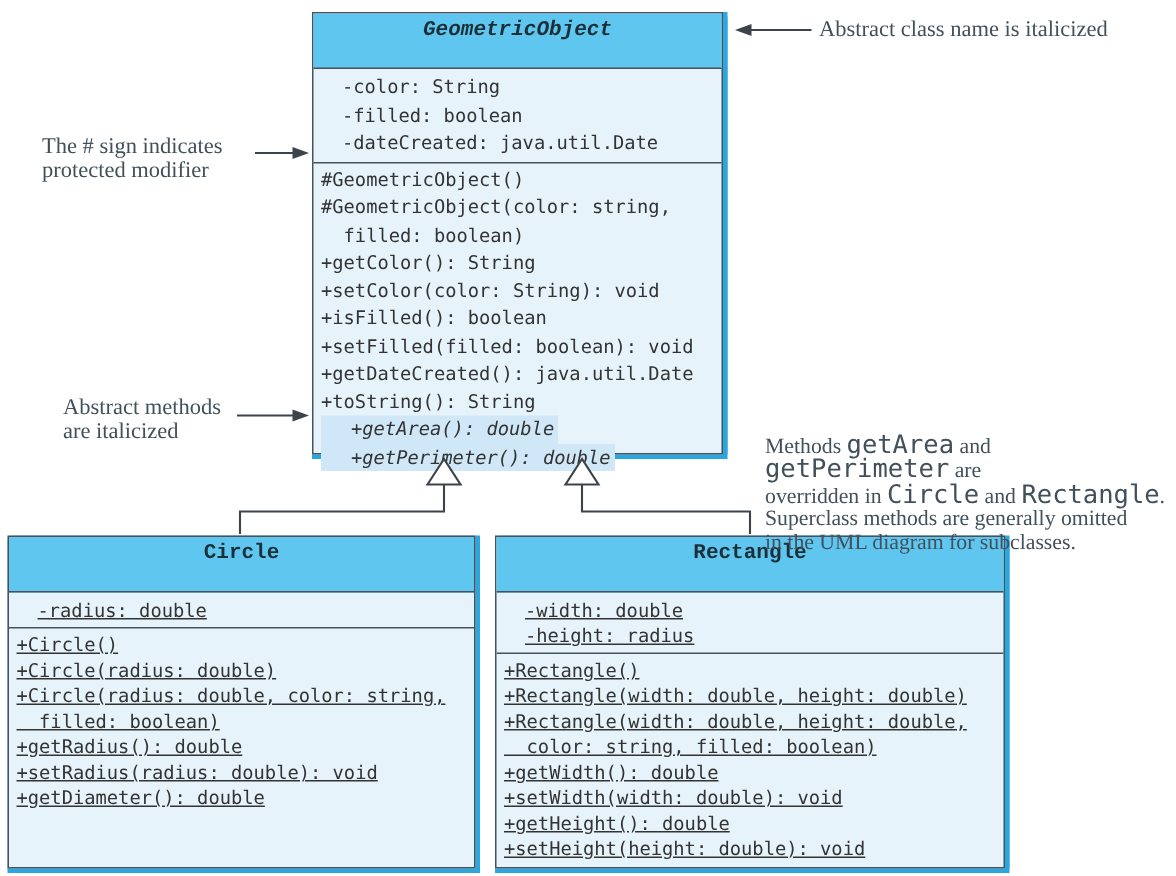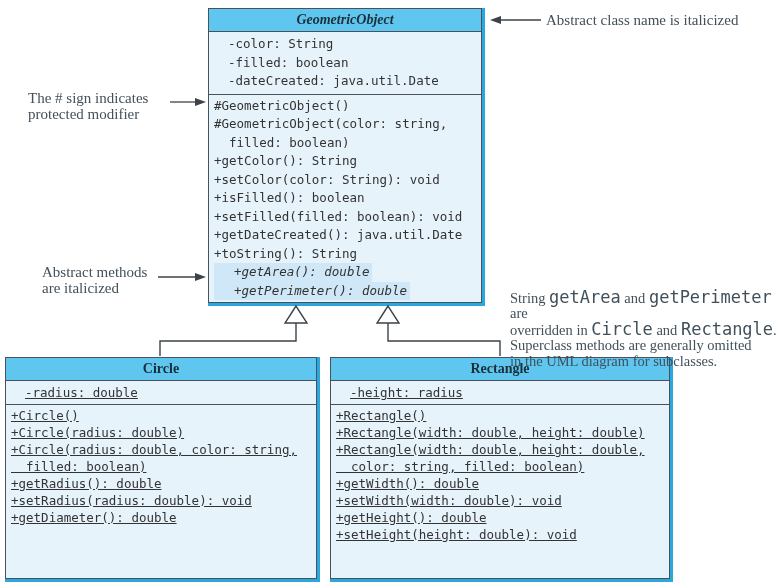--- a/index.html
+++ b/index.html
@@ -16,24 +16,24 @@
   .stage{
     position:relative;width:784px;height:584px;background:#ffffff;
     font-family:"Liberation Serif",serif;overflow:hidden;
   }
   .uml-box{
     position:absolute;background:var(--class-body);
     border:1px solid var(--line-dark);
     box-shadow:3px 3px 0 var(--box-shadow-blue),3px 0 0 var(--box-shadow-blue),0 3px 0 var(--box-shadow-blue);
   }
   .uml-header{
-    height:23px;background:var(--class-header);
+    height:37px;background:var(--class-header);
     border-bottom:1px solid var(--line-dark);
     text-align:center;font-weight:bold;font-size:14px;line-height:22px;
-    color:#1b2f38;font-family:Liberation Serif, serif;
+    color:#1b2f38;font-family:Liberation Mono, monospace;
   }
   .uml-header.italic{font-style:italic;}
   .attrs{padding:3px 19px;}
   .methods{border-top:1px solid var(--line-dark);padding:2px 5px;}
   .code-line{
     font-family:"DejaVu Sans Mono",monospace;font-size:12.5px;
     color:var(--code-text);white-space:pre;line-height:18.5px;
   }
   .sub .code-line{line-height:17px;text-decoration:underline;}
   .code-line.it{font-style:italic;padding-left:20px;}
@@ -91,20 +91,21 @@
         <div class="code-line">  filled: boolean)</div>
         <div class="code-line">+getRadius(): double</div>
         <div class="code-line">+setRadius(radius: double): void</div>
         <div class="code-line">+getDiameter(): double</div>
       </div>
   </div>
 
   <div class="uml-box sub" id="rect-box">
     <div class="uml-header">Rectangle</div>
     <div class="attrs">
+        <div class="code-line">-width: double</div>
         <div class="code-line">-height: radius</div>
       </div>
     <div class="methods">
         <div class="code-line">+Rectangle()</div>
         <div class="code-line">+Rectangle(width: double, height: double)</div>
         <div class="code-line">+Rectangle(width: double, height: double,</div>
         <div class="code-line">  color: string, filled: boolean)</div>
         <div class="code-line">+getWidth(): double</div>
         <div class="code-line">+setWidth(width: double): void</div>
         <div class="code-line">+getHeight(): double</div>
@@ -118,21 +119,21 @@
   </div>
 
   <div class="annot" id="annot-abstract-methods">
     <div>Abstract methods</div>
     <div>are italicized</div>
   </div>
 
   <div class="annot" id="annot-abstract-class">Abstract class name is italicized</div>
 
   <div class="annot" id="annot-override">
-      <div class="note-line"><span>String </span><span class="mono">getArea</span><span> and </span><span class="mono">getPerimeter</span><span> are</span></div>
+      <div class="note-line"><span>Methods </span><span class="mono">getArea</span><span> and </span><span class="mono">getPerimeter</span><span> are</span></div>
       <div class="note-line"><span>overridden in </span><span class="mono">Circle</span><span> and </span><span class="mono">Rectangle</span><span>.</span></div>
       <div class="note-line"><span>Superclass methods are generally omitted</span></div>
       <div class="note-line"><span>in the UML diagram for subclasses.</span></div>
     </div>
 
   <svg class="overlay" width="784" height="584" viewBox="0 0 784 584">
 
     <path d="M296 323 L296 341 L160 341 L160 356" fill="none" stroke="#3c434a" stroke-width="1.4"></path>
     <polygon points="296,306 285,323 307,323" fill="#ffffff" stroke="#3c434a" stroke-width="1.4"></polygon>
 

